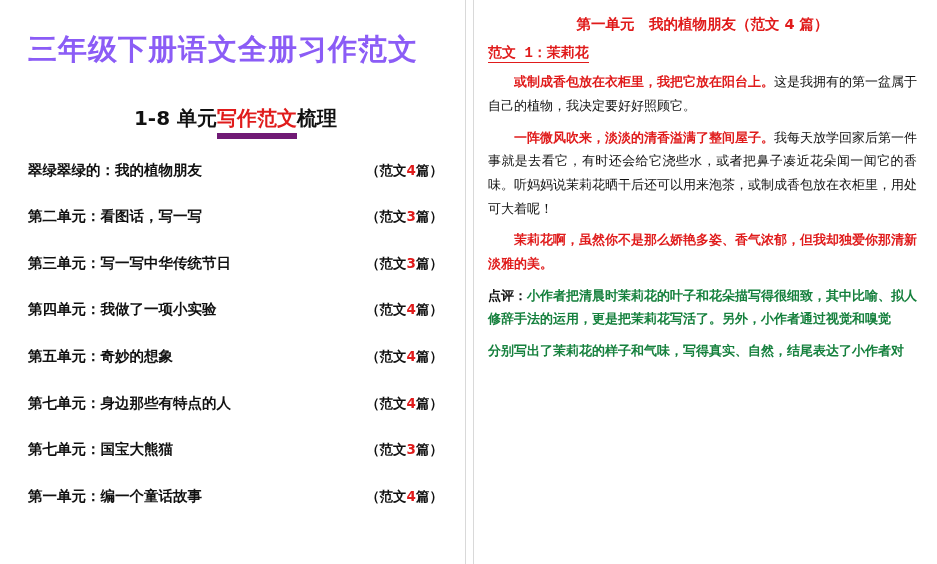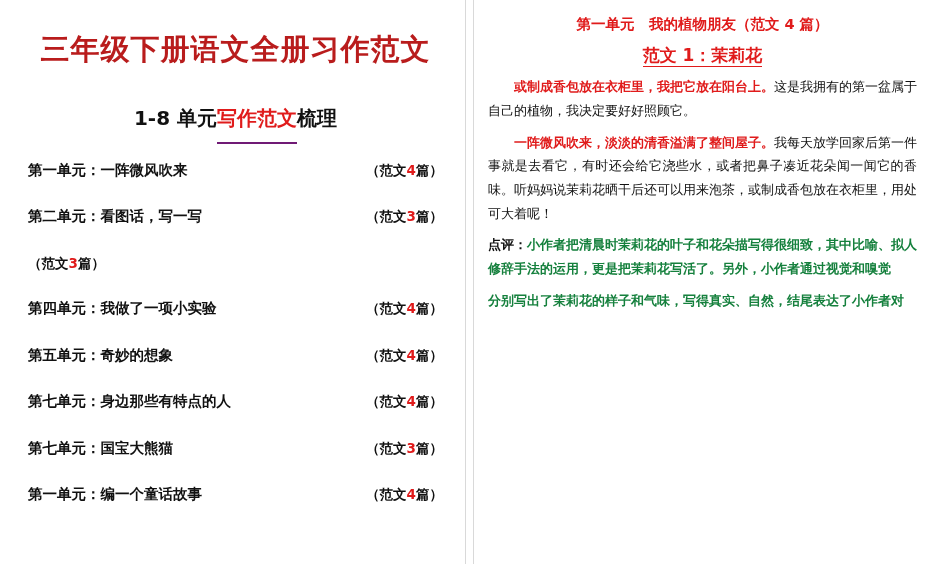--- a/index.html
+++ b/index.html
@@ -42,40 +42,40 @@
     height: 564px;
     box-sizing: border-box;
     padding: 10px 20px 0 14px;
     background: #ffffff;
     flex: 1 1 auto;
     overflow: hidden;
   }
 
   
   .doc-title {
-    text-align: center;
+    text-align: left;
     font-size: 29px;
     font-weight: bold;
-    color: #b91c1c;
+    color: #8b5cf6;
     letter-spacing: 1px;
     margin: 14px 0 0 0;
     line-height: 1.2;
   }
   .doc-subtitle {
     text-align: center;
     font-size: 20px;
     font-weight: bold;
     color: #111111;
     margin: 38px 0 0 0;
     line-height: 1.3;
   }
   .doc-subtitle .hl {
     color: #e01b1b;
-    border-bottom: 2px solid #701a75;
-    padding-bottom: 12px;
+    border-bottom: 6px solid #701a75;
+    padding-bottom: 3px;
   }
   .toc {
     margin-top: 30px;
   }
   .toc-row {
     display: flex;
     align-items: baseline;
     justify-content: space-between;
     font-size: 14.5px;
     font-weight: bold;
@@ -112,25 +112,26 @@
     text-align: justify;
   }
   .r-para.indent {
     text-indent: 2em;
   }
   .c-black { color: #111111; }
   .c-red   { color: #e01b1b; }
   .c-green { color: #15803d; }
   .bold    { font-weight: bold; }
   .r-sub {
-    text-align: center;
-    font-size: 17px;
+    text-align: left;
+    font-size: 14px;
     font-weight: bold;
     color: #e01b1b;
     margin: 10px 0 8px 0;
+    font-family: Liberation Mono, monospace;
   }
   .r-sub .ul {
     border-bottom: 1.5px solid #e01b1b;
     padding-bottom: 1px;
   }
   .clip-last {
     max-height: 58px;
     overflow: hidden;
   }
 </style>
@@ -142,30 +143,31 @@
   <div class="left-pane">
     <div class="doc-title">三年级下册语文全册习作范文</div>
 
     <div class="doc-subtitle">
       <span>1-8 单元</span><span class="hl">写作范文</span><span>梳理</span>
     </div>
 
     <div class="toc">
 
       <div class="toc-row">
-        <span class="unit">第一单元：一阵微风吹来</span>
+        <span class="unit">翠绿翠绿的：我的植物朋友</span>
         <span class="count"><span>（范文</span><span class="num">4</span><span>篇）</span></span>
       </div>
 
       <div class="toc-row">
         <span class="unit">第二单元：看图话，写一写</span>
         <span class="count"><span>（范文</span><span class="num">3</span><span>篇）</span></span>
       </div>
 
       <div class="toc-row">
+        <span class="unit">第三单元：写一写中华传统节日</span>
         <span class="count"><span>（范文</span><span class="num">3</span><span>篇）</span></span>
       </div>
 
       <div class="toc-row">
         <span class="unit">第四单元：我做了一项小实验</span>
         <span class="count"><span>（范文</span><span class="num">4</span><span>篇）</span></span>
       </div>
 
       <div class="toc-row">
         <span class="unit">第五单元：奇妙的想象</span>
@@ -203,20 +205,23 @@
 
     <div class="r-para indent">
       <span class="c-red bold">或制成香包放在衣柜里，</span><span class="c-red bold">我把它放在阳台上。</span><span class="c-black">这是我拥有的第一盆属于自己的植物，我决定要好好照顾它。</span>
     </div>
 
 
     <div class="r-para indent">
       <span class="c-red bold">一阵微风吹来，淡淡的清香溢满了整间屋子。</span><span class="c-black">我每天放学回家后第一件事就是去看它，有时还会给它浇些水，或者把鼻子凑近花朵闻一闻它的香味。听妈妈说茉莉花晒干后还可以用来泡茶，或制成香包放在衣柜里，用处可大着呢！</span>
     </div>
 
+    <div class="r-para indent">
+      <span class="c-red bold">茉莉花啊，虽然你不是那么娇艳多姿、香气浓郁，但我却独爱你那清新淡雅的美。</span>
+    </div>
 
     <div class="r-para">
       <span class="c-black bold">点评：</span><span class="c-green bold">小作者把清晨时茉莉花的叶子和花朵描写得很细致，其中比喻、拟人修辞手法的运用，更是把茉莉花写活了。另外，小作者通过视觉和嗅觉</span>
     </div>
 
     <div class="r-para clip-last">
       <span class="c-green bold">分别写出了茉莉花的样子和气味，写得真实、自然，结尾表达了小作者对</span>
     </div>
 
   </div>

